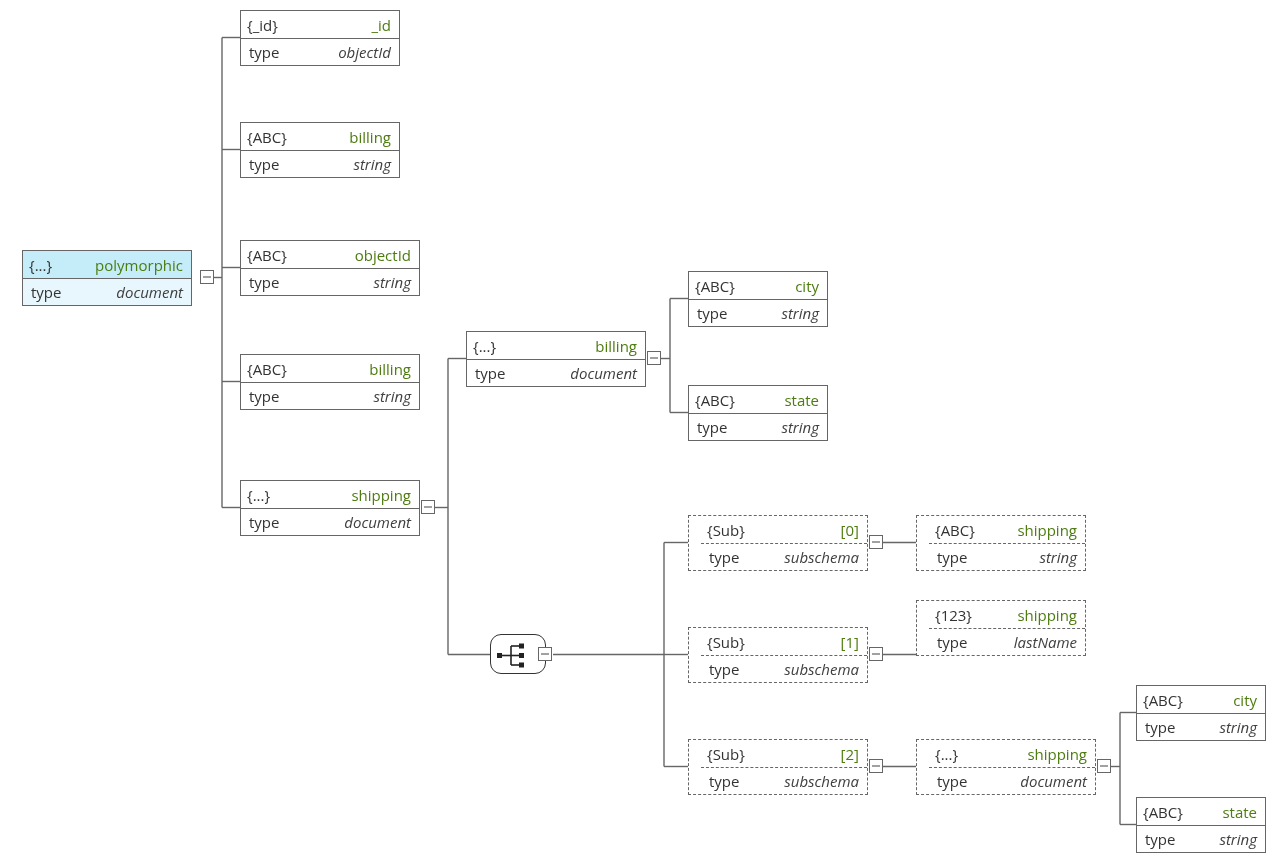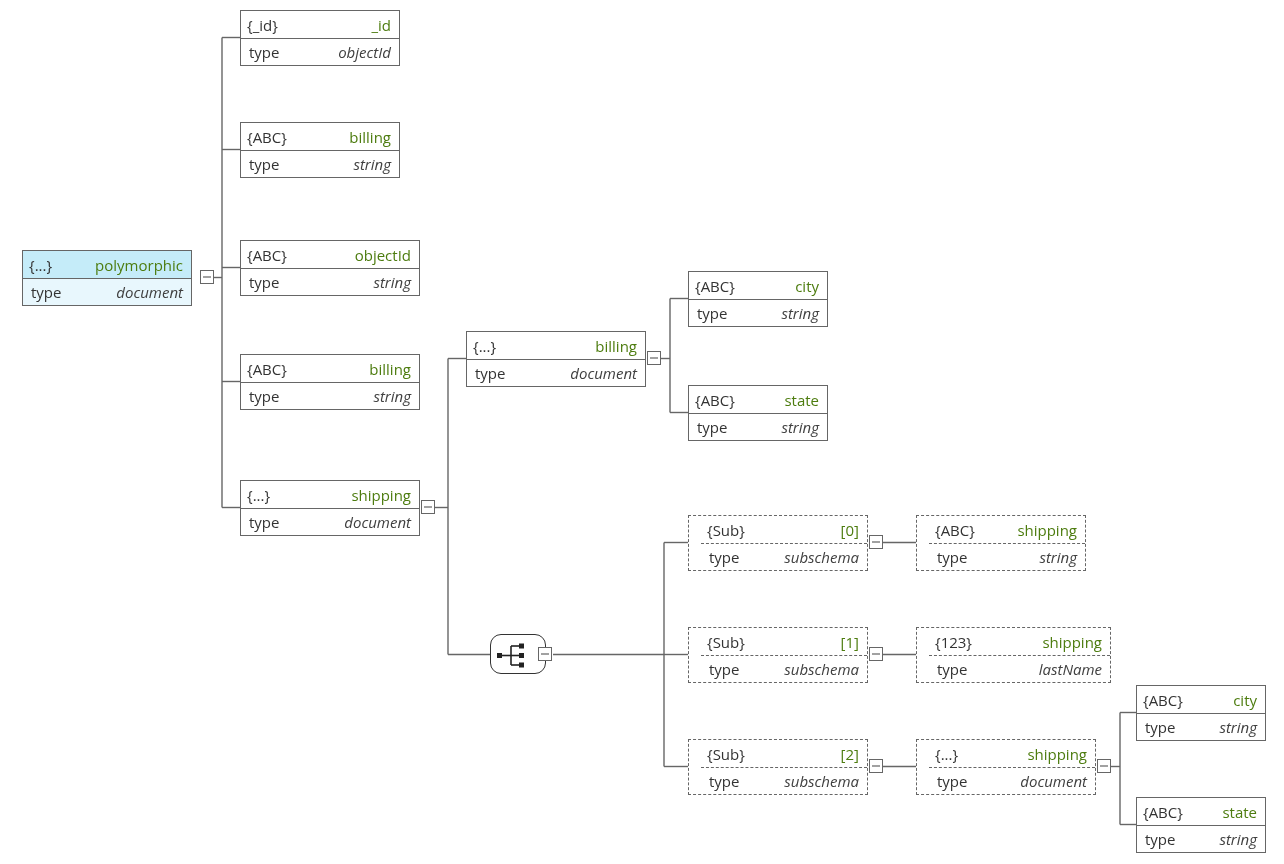--- a/index.html
+++ b/index.html
@@ -223,21 +223,21 @@
 <div class="node dashed" style="left:916px;top:515px;width:170px">
   <div class="row">
         <span class="tag">{ABC}</span>
         <span class="name">shipping</span>
       </div>
   <div class="row">
         <span class="klabel">type</span>
         <span class="val">string</span>
       </div>
 </div>
-<div class="node dashed" style="left:916px;top:627px;width:195px">
+<div class="node dashed" style="left:916px;top:600px;width:170px">
   <div class="row">
         <span class="tag">{123}</span>
         <span class="name">shipping</span>
       </div>
   <div class="row">
         <span class="klabel">type</span>
         <span class="val">lastName</span>
       </div>
 </div>
 <div class="node dashed" style="left:916px;top:739px;width:180px">

